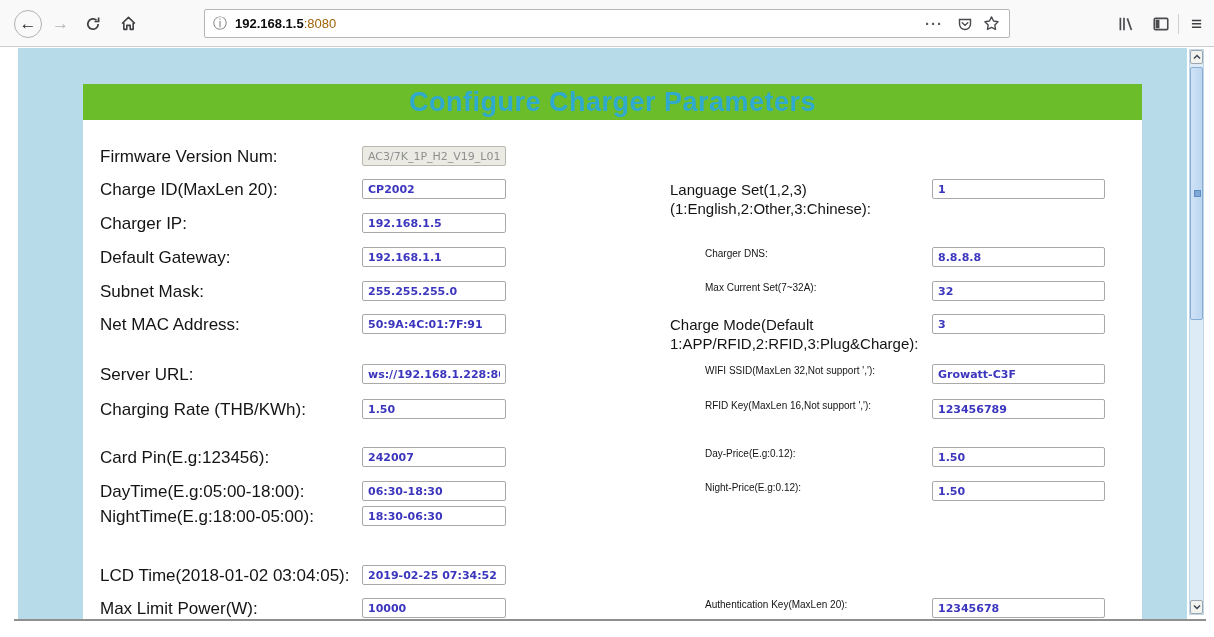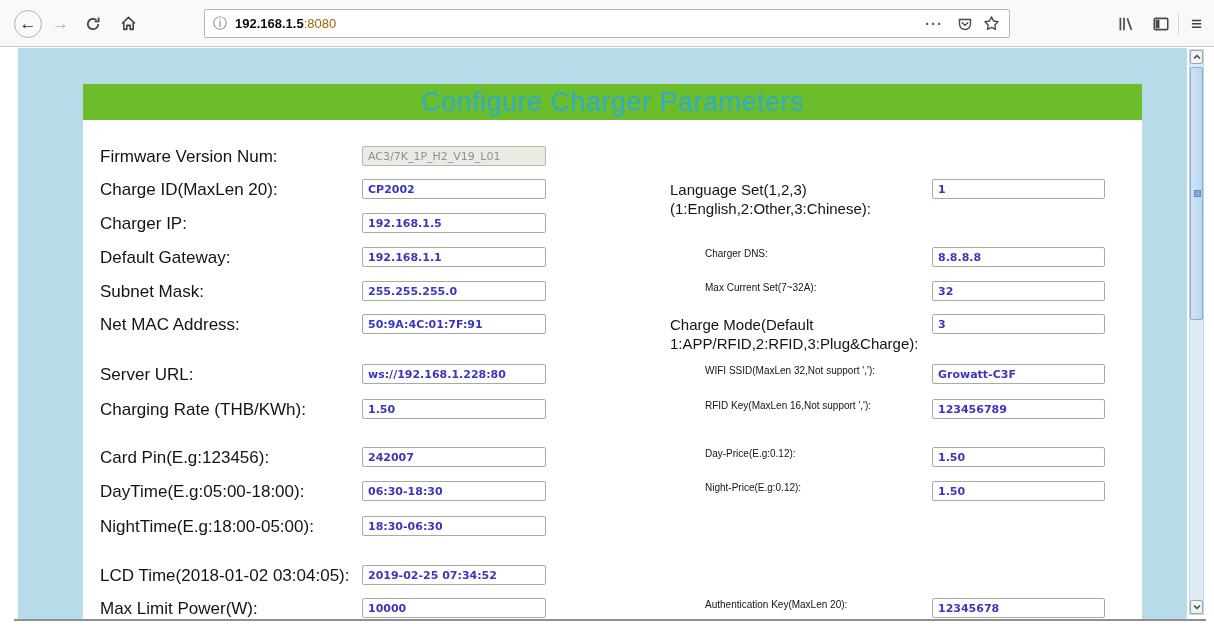--- a/index.html
+++ b/index.html
@@ -25,28 +25,28 @@
   .urlspacer { flex:1; }
   .dots { color:#5a5a5e; font-size:15px; letter-spacing:1px; margin-right:12px; font-weight:700; }
   .rt-icons { position:absolute; right:0; top:0; height:47px; display:flex; align-items:center; }
   .sep { width:1px; height:20px; background:#d0d0d2; margin:0 6px; }
   .burger { font-size:19px; color:#3f3f42; margin:0 12px 0 6px; }
 
   
   .page { position:absolute; left:18px; top:48px; width:1169px; height:572px; background:#b7dbe9; }
   .green-header { position:absolute; left:65px; top:36px; width:1059px; height:36px;
                   background:#6cbd2a; display:flex; align-items:center; justify-content:center; }
-  .page-title { font-size:27px; font-weight:400; color:#2fa9ce; letter-spacing:0.5px;text-align:center; }
+  .page-title { font-size:27px; font-weight:700; color:#2fa9ce; letter-spacing:0.5px;text-align:center; }
   .panel { position:absolute; left:65px; top:72px; width:1059px; height:500px; background:#ffffff; }
 
   .row { position:absolute; left:0; width:1169px; height:24px; }
   .flabel { position:absolute; left:82px; top:1px; font-size:17px; color:#141414; white-space:nowrap; }
   .flabel2 { position:absolute; left:687px; top:1px; font-size:10px; color:#141414; white-space:nowrap; }
   .lbl-stack { position:absolute; left:652px; top:1px; font-size:15px; color:#141414; line-height:19px; white-space:nowrap; }
-  .finput { position:absolute; left:344px; top:0; width:184px; height:20px;
+  .finput { position:absolute; left:344px; top:0; width:144px; height:20px;
             border:1px solid #a9a9a9; border-radius:2px; background:#ffffff;
             font-family:"DejaVu Sans", sans-serif; font-size:11px; font-weight:700;
             color:#3b36bd; padding:1px 5px; outline:none; }
   .rinput { left:914px; width:173px; }
   .finput:disabled { background:#ebebe4; color:#8f8f8f; border-color:#b8b8b0; font-weight:400; }
 
   
   .scrollbar { position:absolute; left:1189px; top:49px; width:15px; height:566px;
                background:#dcebf5; border:1px solid #c2d6e6; }
   .sb-btn { position:absolute; left:0; width:13px; height:14px; background:#f2f2ef;
@@ -162,21 +162,21 @@
       <input class="finput" value="1.50" style="">
     </div>
     <div class="row" style="top:399px">
       <span class="flabel">Card Pin(E.g:123456):</span>
       <input class="finput" value="242007" style="">
     </div>
     <div class="row" style="top:433px">
       <span class="flabel">DayTime(E.g:05:00-18:00):</span>
       <input class="finput" value="06:30-18:30" style="">
     </div>
-    <div class="row" style="top:468px">
+    <div class="row" style="top:458px">
       <span class="flabel">NightTime(E.g:18:00-05:00):</span>
       <input class="finput" value="18:30-06:30" style="">
     </div>
     <div class="row" style="top:517px">
       <span class="flabel">LCD Time(2018-01-02 03:04:05):</span>
       <input class="finput" value="2019-02-25 07:34:52" style="">
     </div>
     <div class="row" style="top:550px">
       <span class="flabel">Max Limit Power(W):</span>
       <input class="finput" value="10000" style="">

